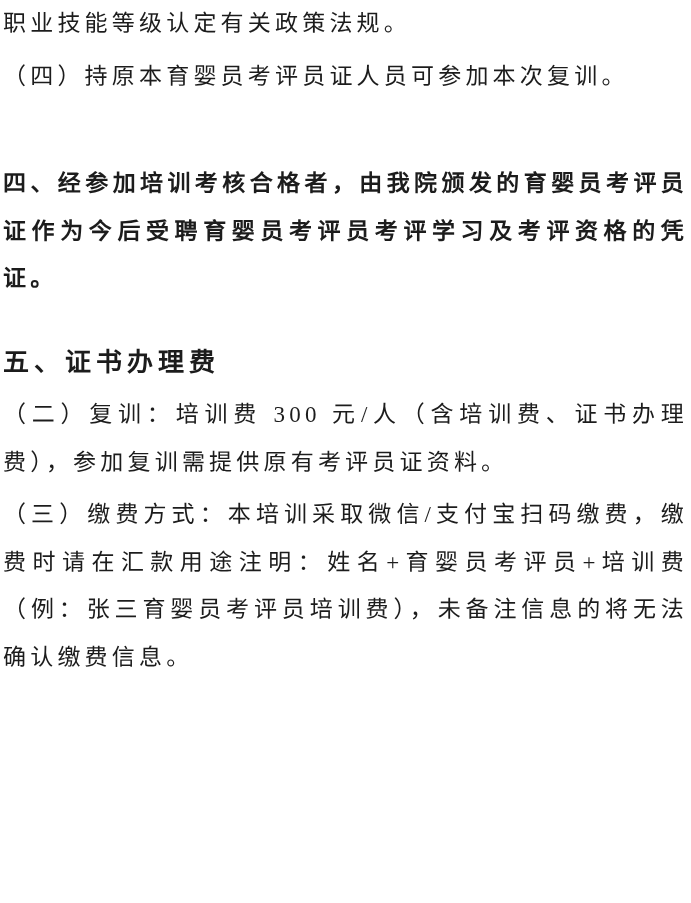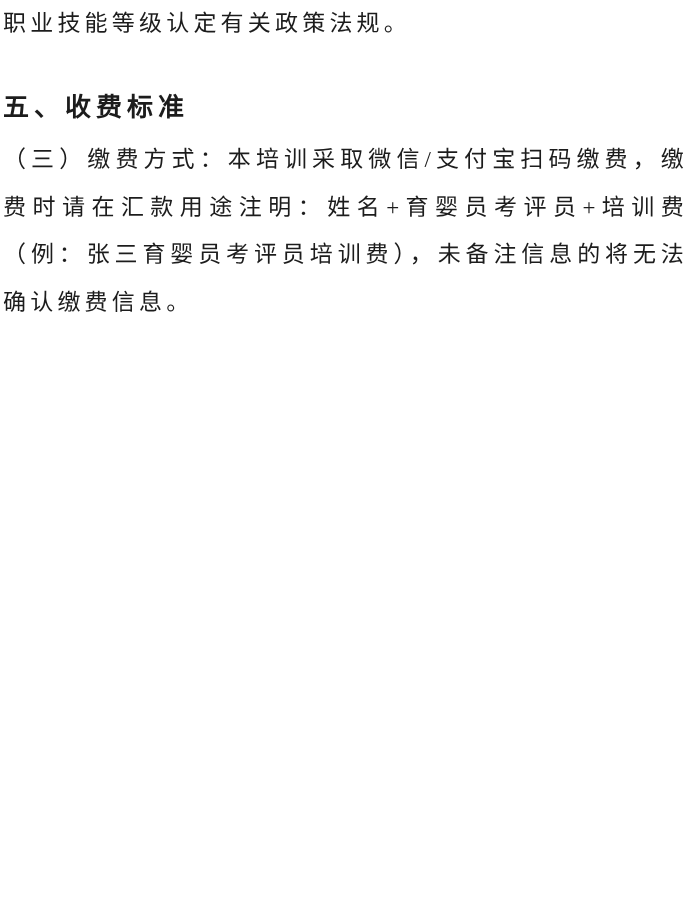--- a/index.html
+++ b/index.html
@@ -45,20 +45,23 @@
     text-align: left;
   }
 </style>
 </head>
 <body>
 
 <main class="doc">
   <p class="para">职业技能等级认定有关政策法规。</p>
 
 
+  <p class="para">（四）持原本育婴员考评员证人员可参加本次复训。</p>
+
+  <p class="para bold">四、经参加培训考核合格者，由我院颁发的育婴员考评员证作为今后受聘育婴员考评员考评学习及考评资格的凭证。</p>
+
+  <h2 class="para heading">五、证书办理费</h2>
 
 
-  <h2 class="para heading">五、收费标准</h2>
-
-
+  <p class="para">（二）复训：培训费 300 元/人（含培训费、证书办理费），参加复训需提供原有考评员证资料。</p>
 
   <p class="para">（三）缴费方式：本培训采取微信/支付宝扫码缴费，缴费时请在汇款用途注明：姓名+育婴员考评员+培训费（例：张三育婴员考评员培训费），未备注信息的将无法确认缴费信息。</p>
 </main>
 
 </body></html>

